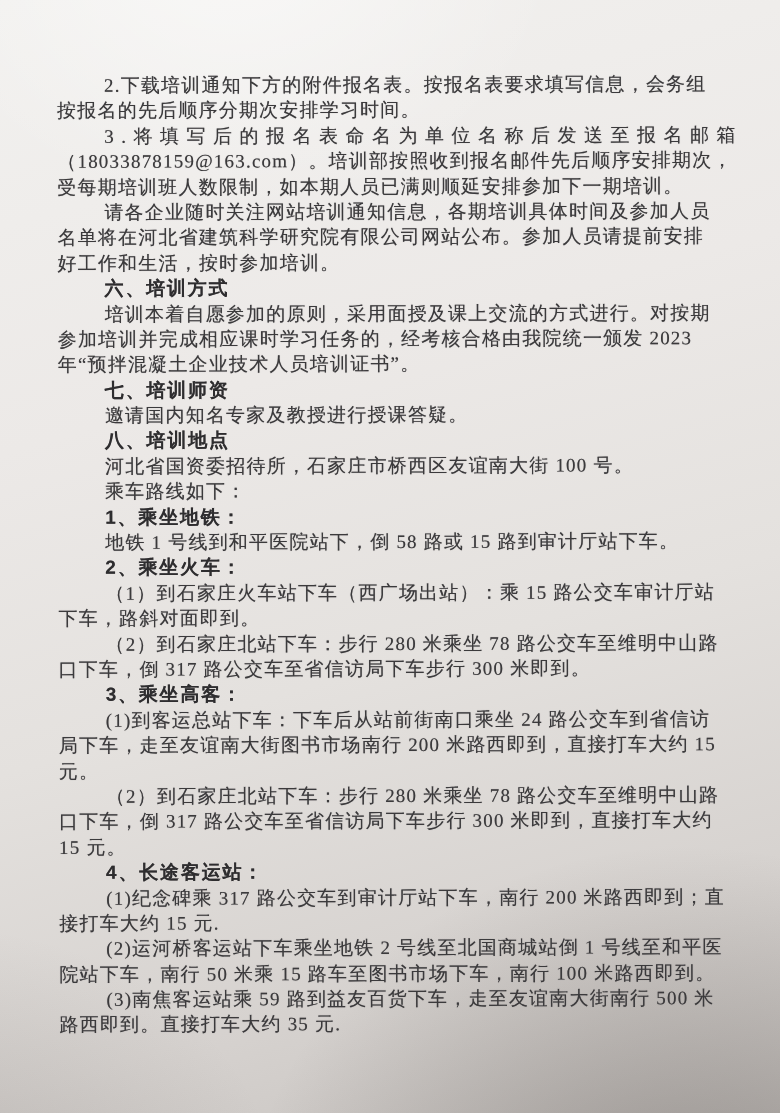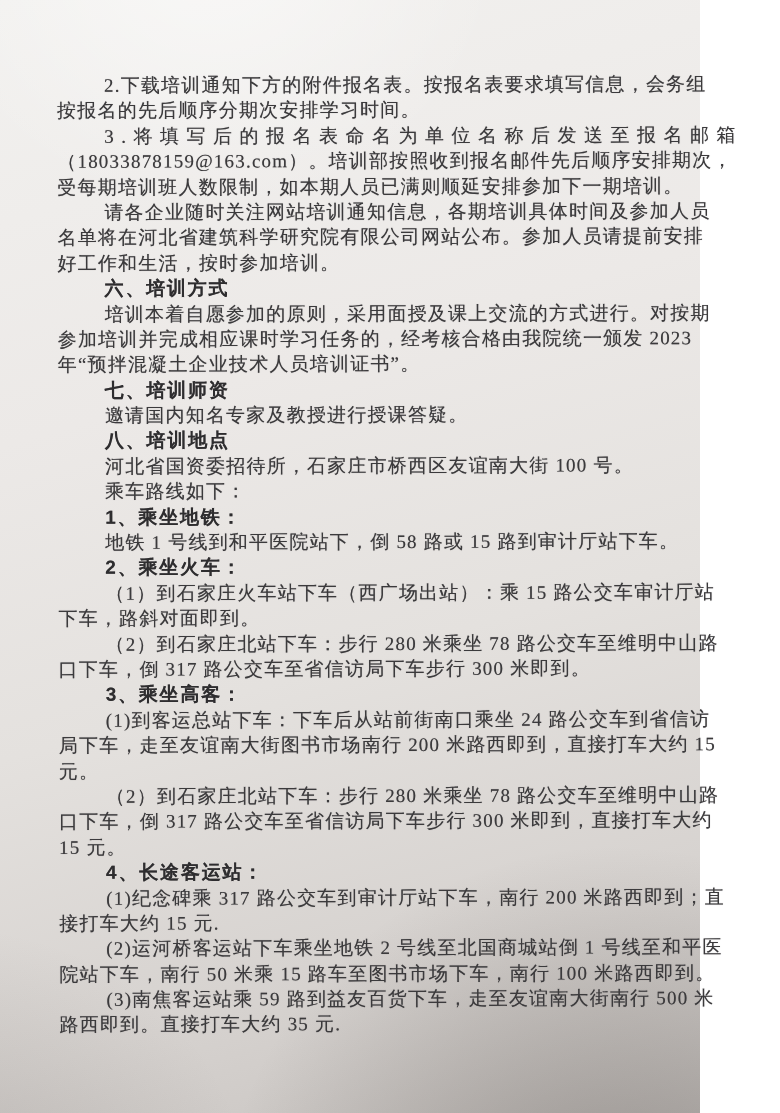--- a/index.html
+++ b/index.html
@@ -10,21 +10,21 @@
     --ink-heading: #2e2d2f;
   }
   html, body {
     margin: 0; padding: 0;
     width: 780px; height: 1113px;
     overflow: hidden;
     font-family: "Liberation Serif", "DejaVu Serif", serif;
   }
   .photo {
     position: relative;
-    width: 700px; height: 1113px;
+    width: 780px; height: 1113px;
     background:
       radial-gradient(95% 60% at 88% 112%, rgba(74,67,63,0.40), rgba(74,67,63,0) 60%),
       radial-gradient(80% 45% at -8% 108%, rgba(92,86,82,0.20), rgba(92,86,82,0) 55%),
       radial-gradient(70% 40% at 30% -5%, rgba(255,255,255,0.55), rgba(255,255,255,0) 60%),
       linear-gradient(164deg, var(--paper-top) 0%, #ece9e7 34%, var(--paper-mid) 58%, #d6d2cf 82%, var(--paper-bottom) 100%);
   }
   .page-text {
     position: absolute;
     left: 57px; top: 72px;
     width: 680px;

